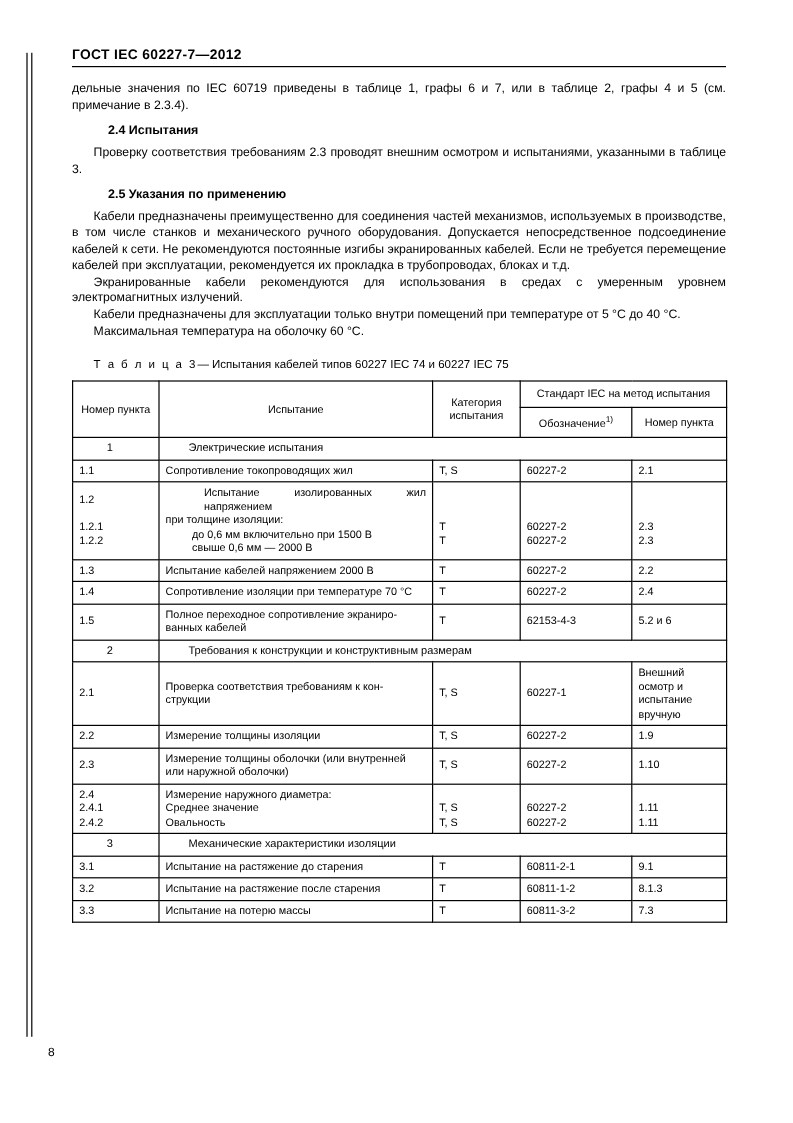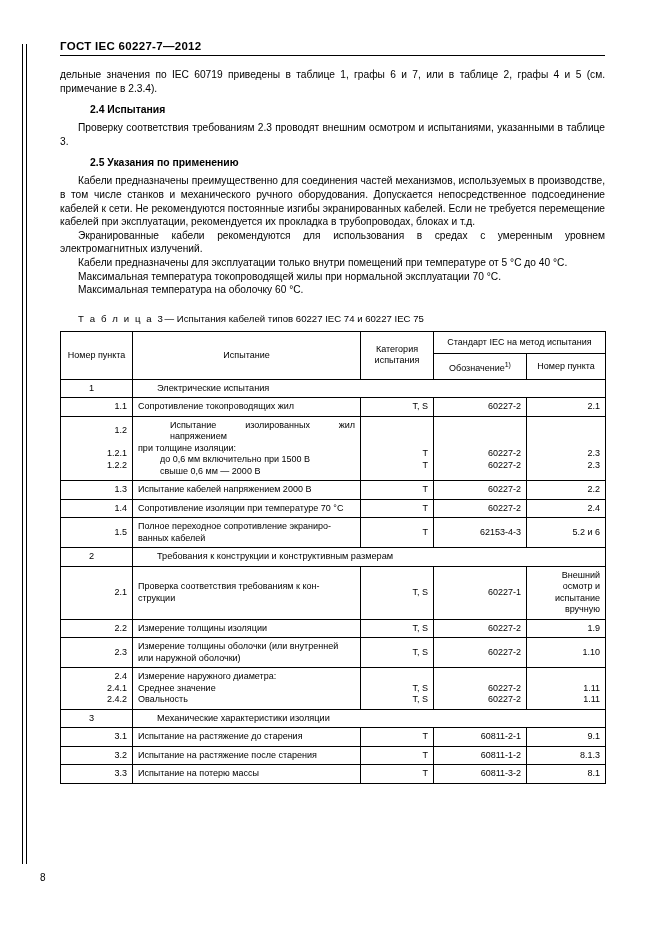--- a/index.html
+++ b/index.html
@@ -76,21 +76,21 @@
   }
   table.main td, table.main th {
     border: 0.8px solid #000;
     padding: 0;
     vertical-align: middle;
   }
   .cell {
     padding: 3px 5px;
     line-height: 11.5px;
   }
-  .c-center { text-align: right; }
+  .c-center { text-align: left; }
   .c-left { text-align: left; }
   .hdr .cell {
     text-align: center;
     font-size: 9px;
     line-height: 11px;
     padding: 5px 3px;
   }
   .sect .cell {
     text-align: left;
     padding-left: 28px;
@@ -120,21 +120,20 @@
 
     <div class="section-head">2.4 Испытания</div>
 
     <p class="body-text">Проверку соответствия требованиям 2.3 проводят внешним осмотром и испытаниями, указанными в таблице 3.</p>
 
     <div class="section-head">2.5 Указания по применению</div>
 
     <p class="body-text">Кабели предназначены преимущественно для соединения частей механизмов, используемых в производстве, в том числе станков и механического ручного оборудования. Допускается непосредственное подсоединение кабелей к сети. Не рекомендуются постоянные изгибы экранированных кабелей. Если не требуется перемещение кабелей при эксплуатации, рекомендуется их прокладка в трубопроводах, блоках и т.д.</p>
     <p class="body-text">Экранированные кабели рекомендуются для использования в средах с умеренным уровнем электромагнитных излучений.</p>
     <p class="body-text">Кабели предназначены для эксплуатации только внутри помещений при температуре от 5 °С до 40 °С.</p>
-    <p class="body-text">Максимальная температура токопроводящей жилы при нормальной эксплуатации 70 °С.</p>
     <p class="body-text">Максимальная температура на оболочку 60 °С.</p>
 
     <div class="table-caption">
       <span class="sp">Т а б л и ц а  3</span><span>— Испытания кабелей типов 60227 IEC 74 и 60227 IEC 75</span>
     </div>
 
     <table class="main">
       <colgroup>
         <col style="width:72px">
         <col style="width:228px">
@@ -452,21 +451,21 @@
           <td>
               <div class="cell c-left">Испытание на потерю массы</div>
             </td>
           <td>
               <div class="cell c-center">T</div>
             </td>
           <td>
               <div class="cell c-center">60811-3-2</div>
             </td>
           <td>
-              <div class="cell c-center">8.1</div>
+              <div class="cell c-center">7.3</div>
             </td>
         </tr>
 
       </tbody>
     </table>
 
   </div>
 
   <div class="page-num">8</div>
 </div>

